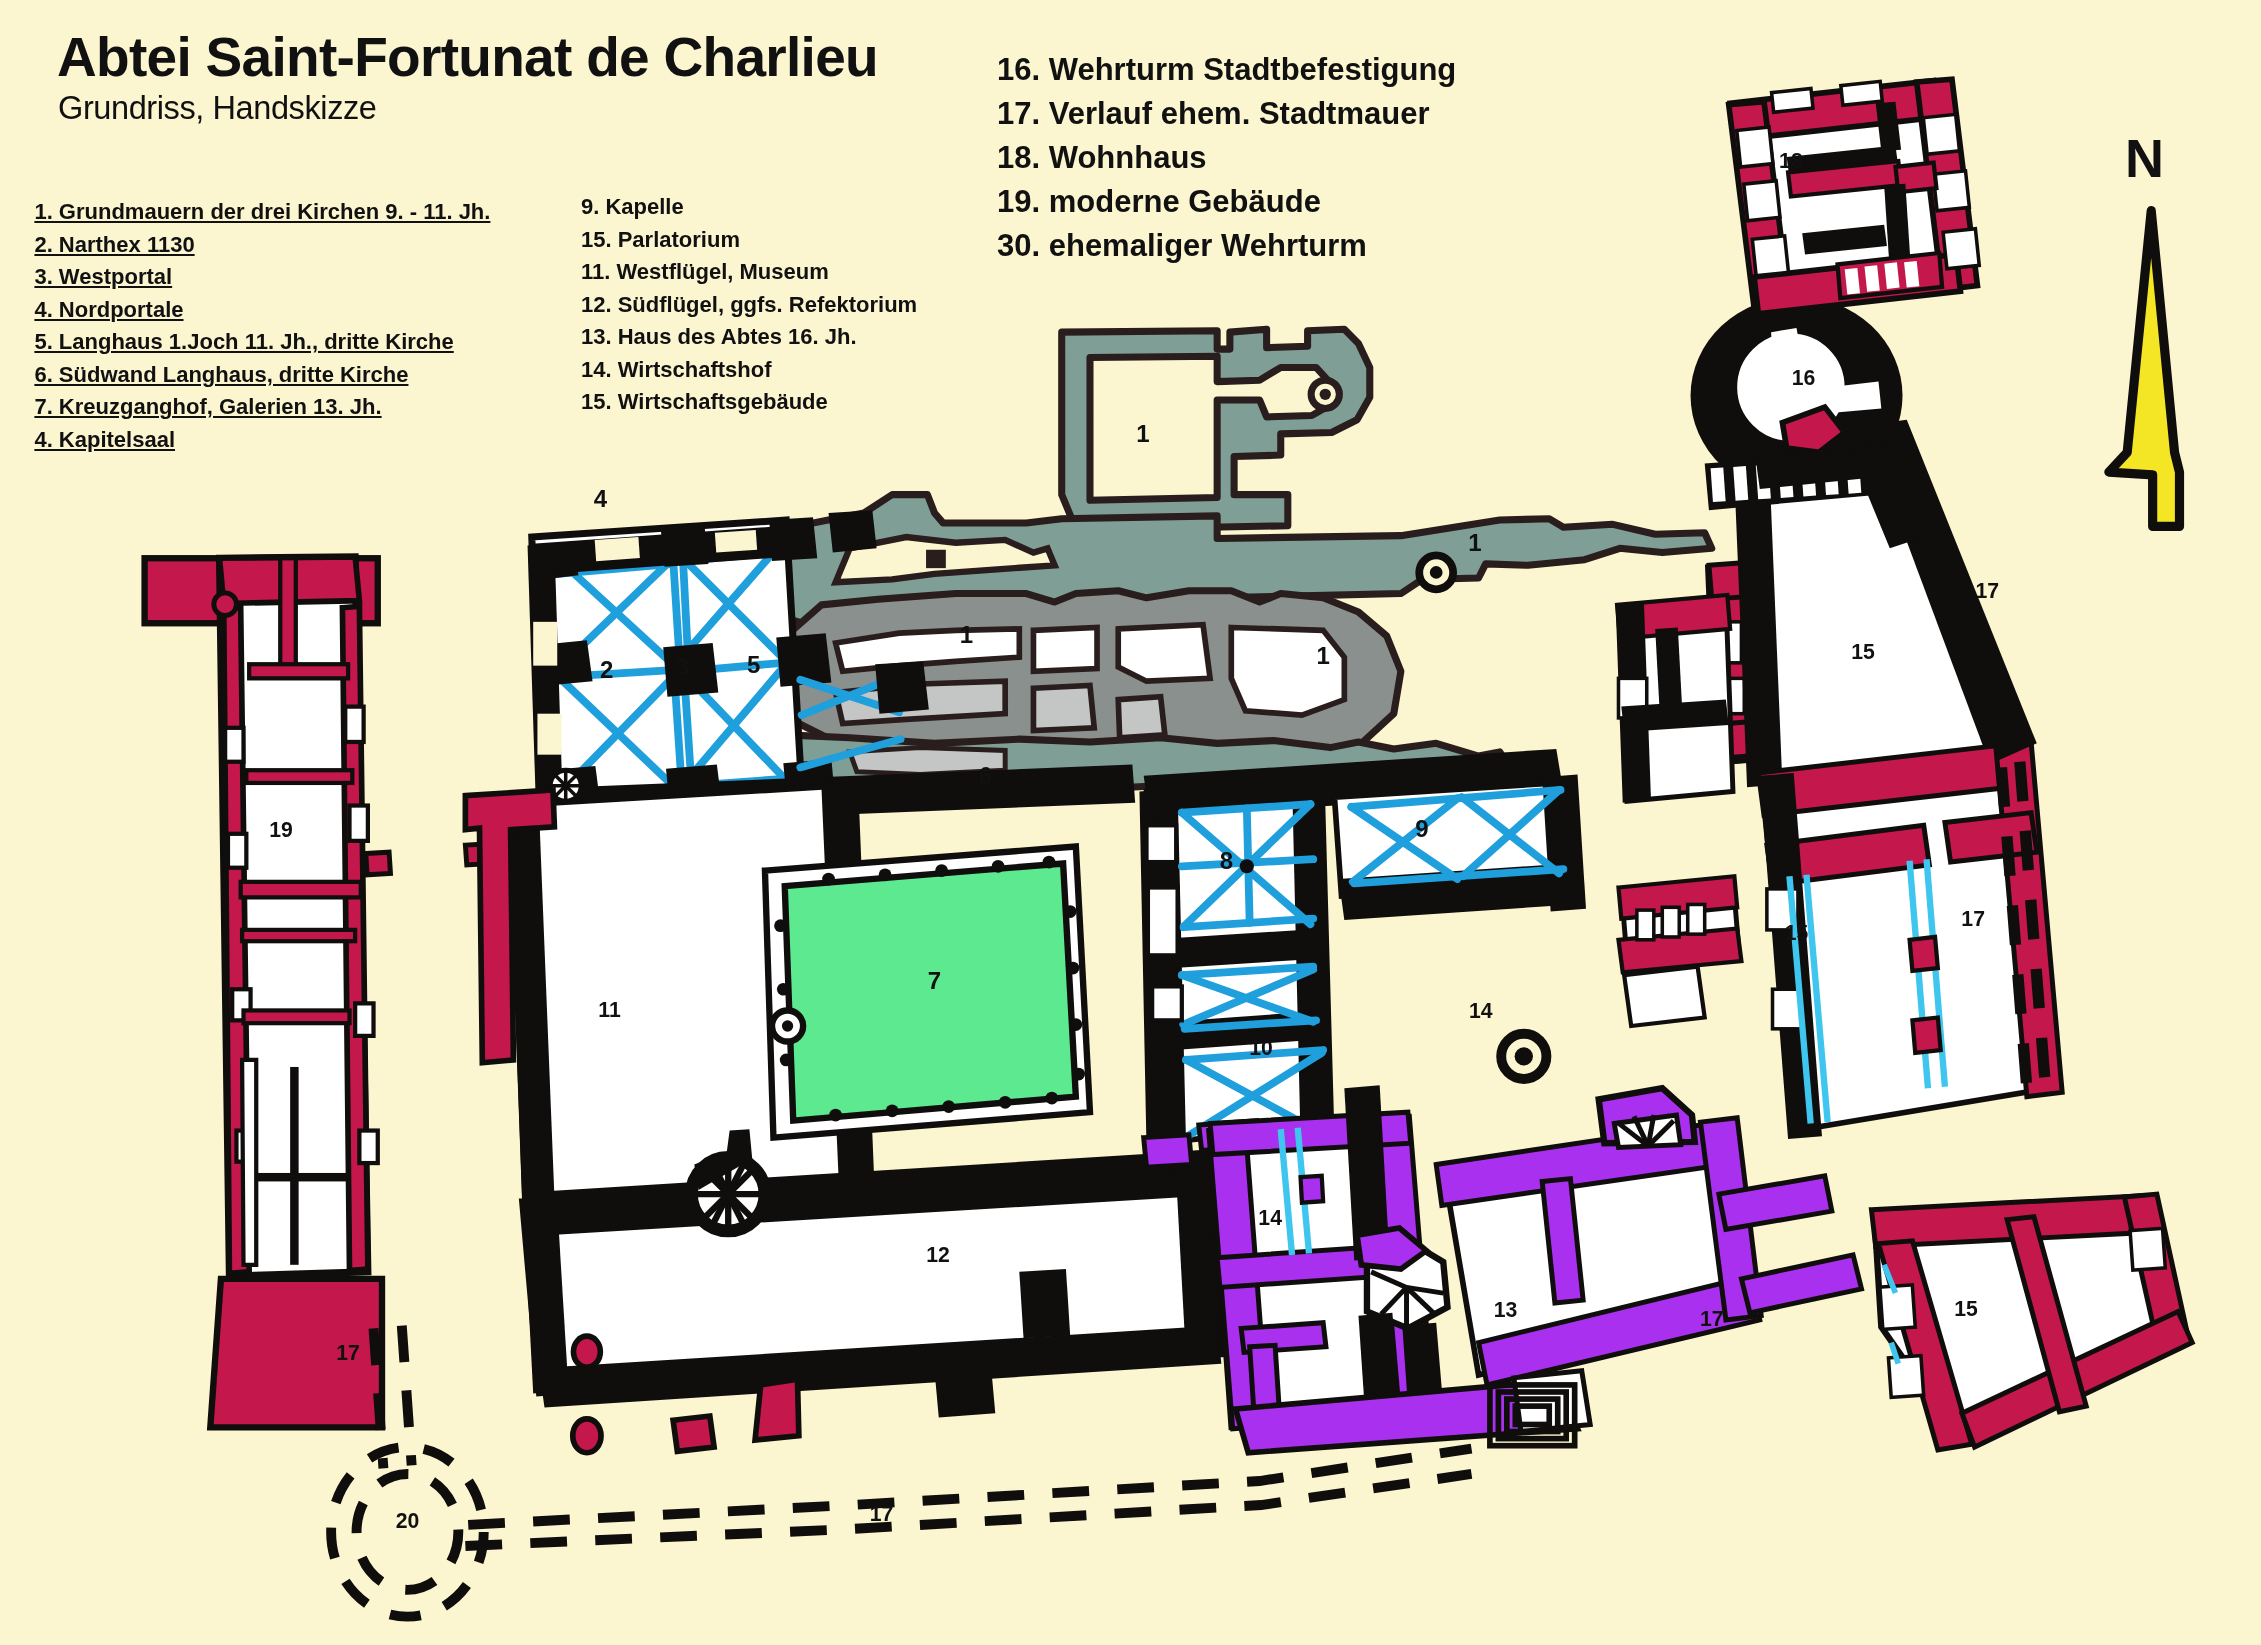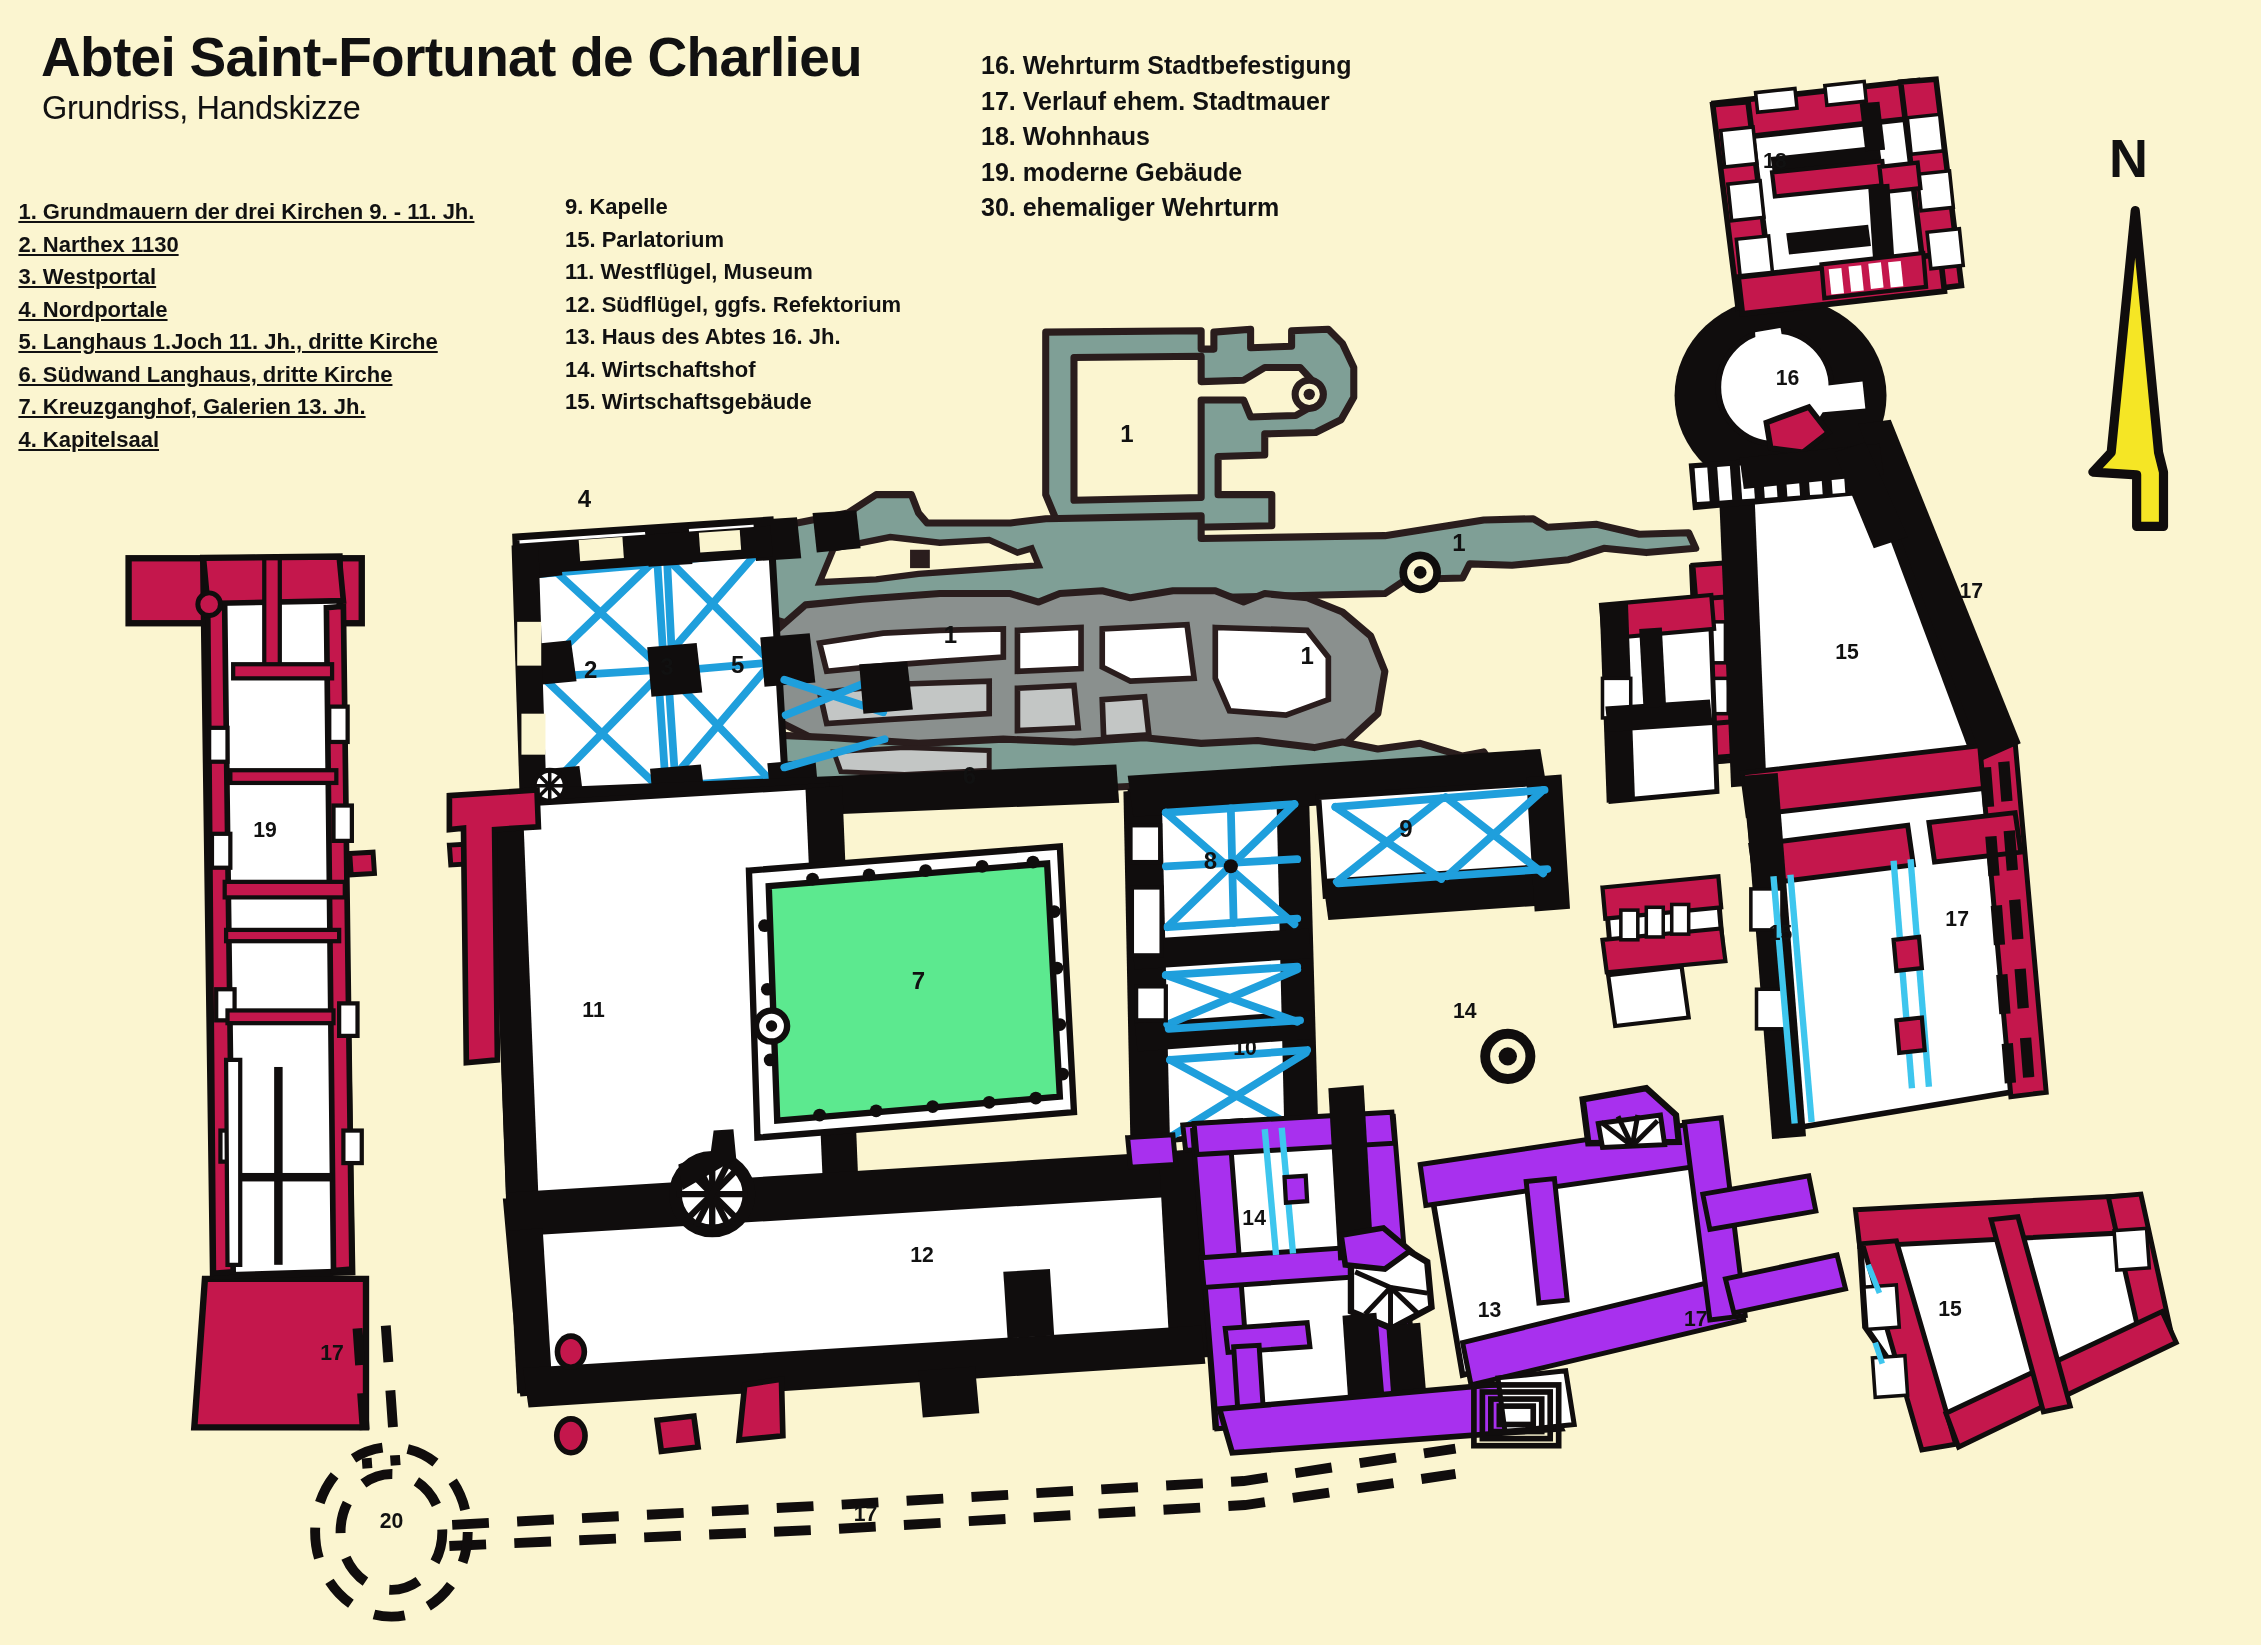--- a/index.html
+++ b/index.html
@@ -3,36 +3,36 @@
 <meta charset="utf-8">
 <style>
   html,body{margin:0;padding:0;}
   body{
     width:2261px;height:1645px;
     background:#fbf5d0;
     font-family:"Liberation Sans", sans-serif;
     overflow:hidden;
     position:relative;
   }
-  #stage{position:absolute;left:0;top:0;width:2097px;height:1645px;}
+  #stage{position:absolute;left:16px;top:0;width:2097px;height:1645px;}
   .title{
     position:absolute;left:41px;top:25.4px;
     font-size:55px;font-weight:bold;color:#111;
     letter-spacing:-0.7px;white-space:nowrap;
   }
   .subtitle{
     position:absolute;left:42px;top:90px;
     font-size:32.5px;font-weight:normal;color:#111;
     letter-spacing:-0.4px;white-space:nowrap;
   }
   .legend{position:absolute;font-size:22px;color:#111;font-weight:600;line-height:1.48;}
   .legend div{white-space:nowrap;}
   #legend-a{left:18.4px;top:196px;text-decoration:underline;}
   #legend-b{left:544px;top:191px;margin-left:21px;}
-  #legend-c{left:981px;top:48px;font-size:25px;line-height:1.42;}
+  #legend-c{left:981px;top:48px;font-size:31px;line-height:1.42;}
   .northlabel{
     position:absolute;left:2109px;top:127px;
     font-size:54px;font-weight:bold;color:#111;
   }
   svg#plan{position:absolute;left:0;top:0;width:2261px;height:1645px;}
   .num{font-family:"Liberation Sans",sans-serif;font-size:34px;font-weight:bold;fill:#111;}
   .num-sm{font-family:"Liberation Sans",sans-serif;font-size:30px;font-weight:bold;fill:#111;}
 </style>
 </head>
 <body>

